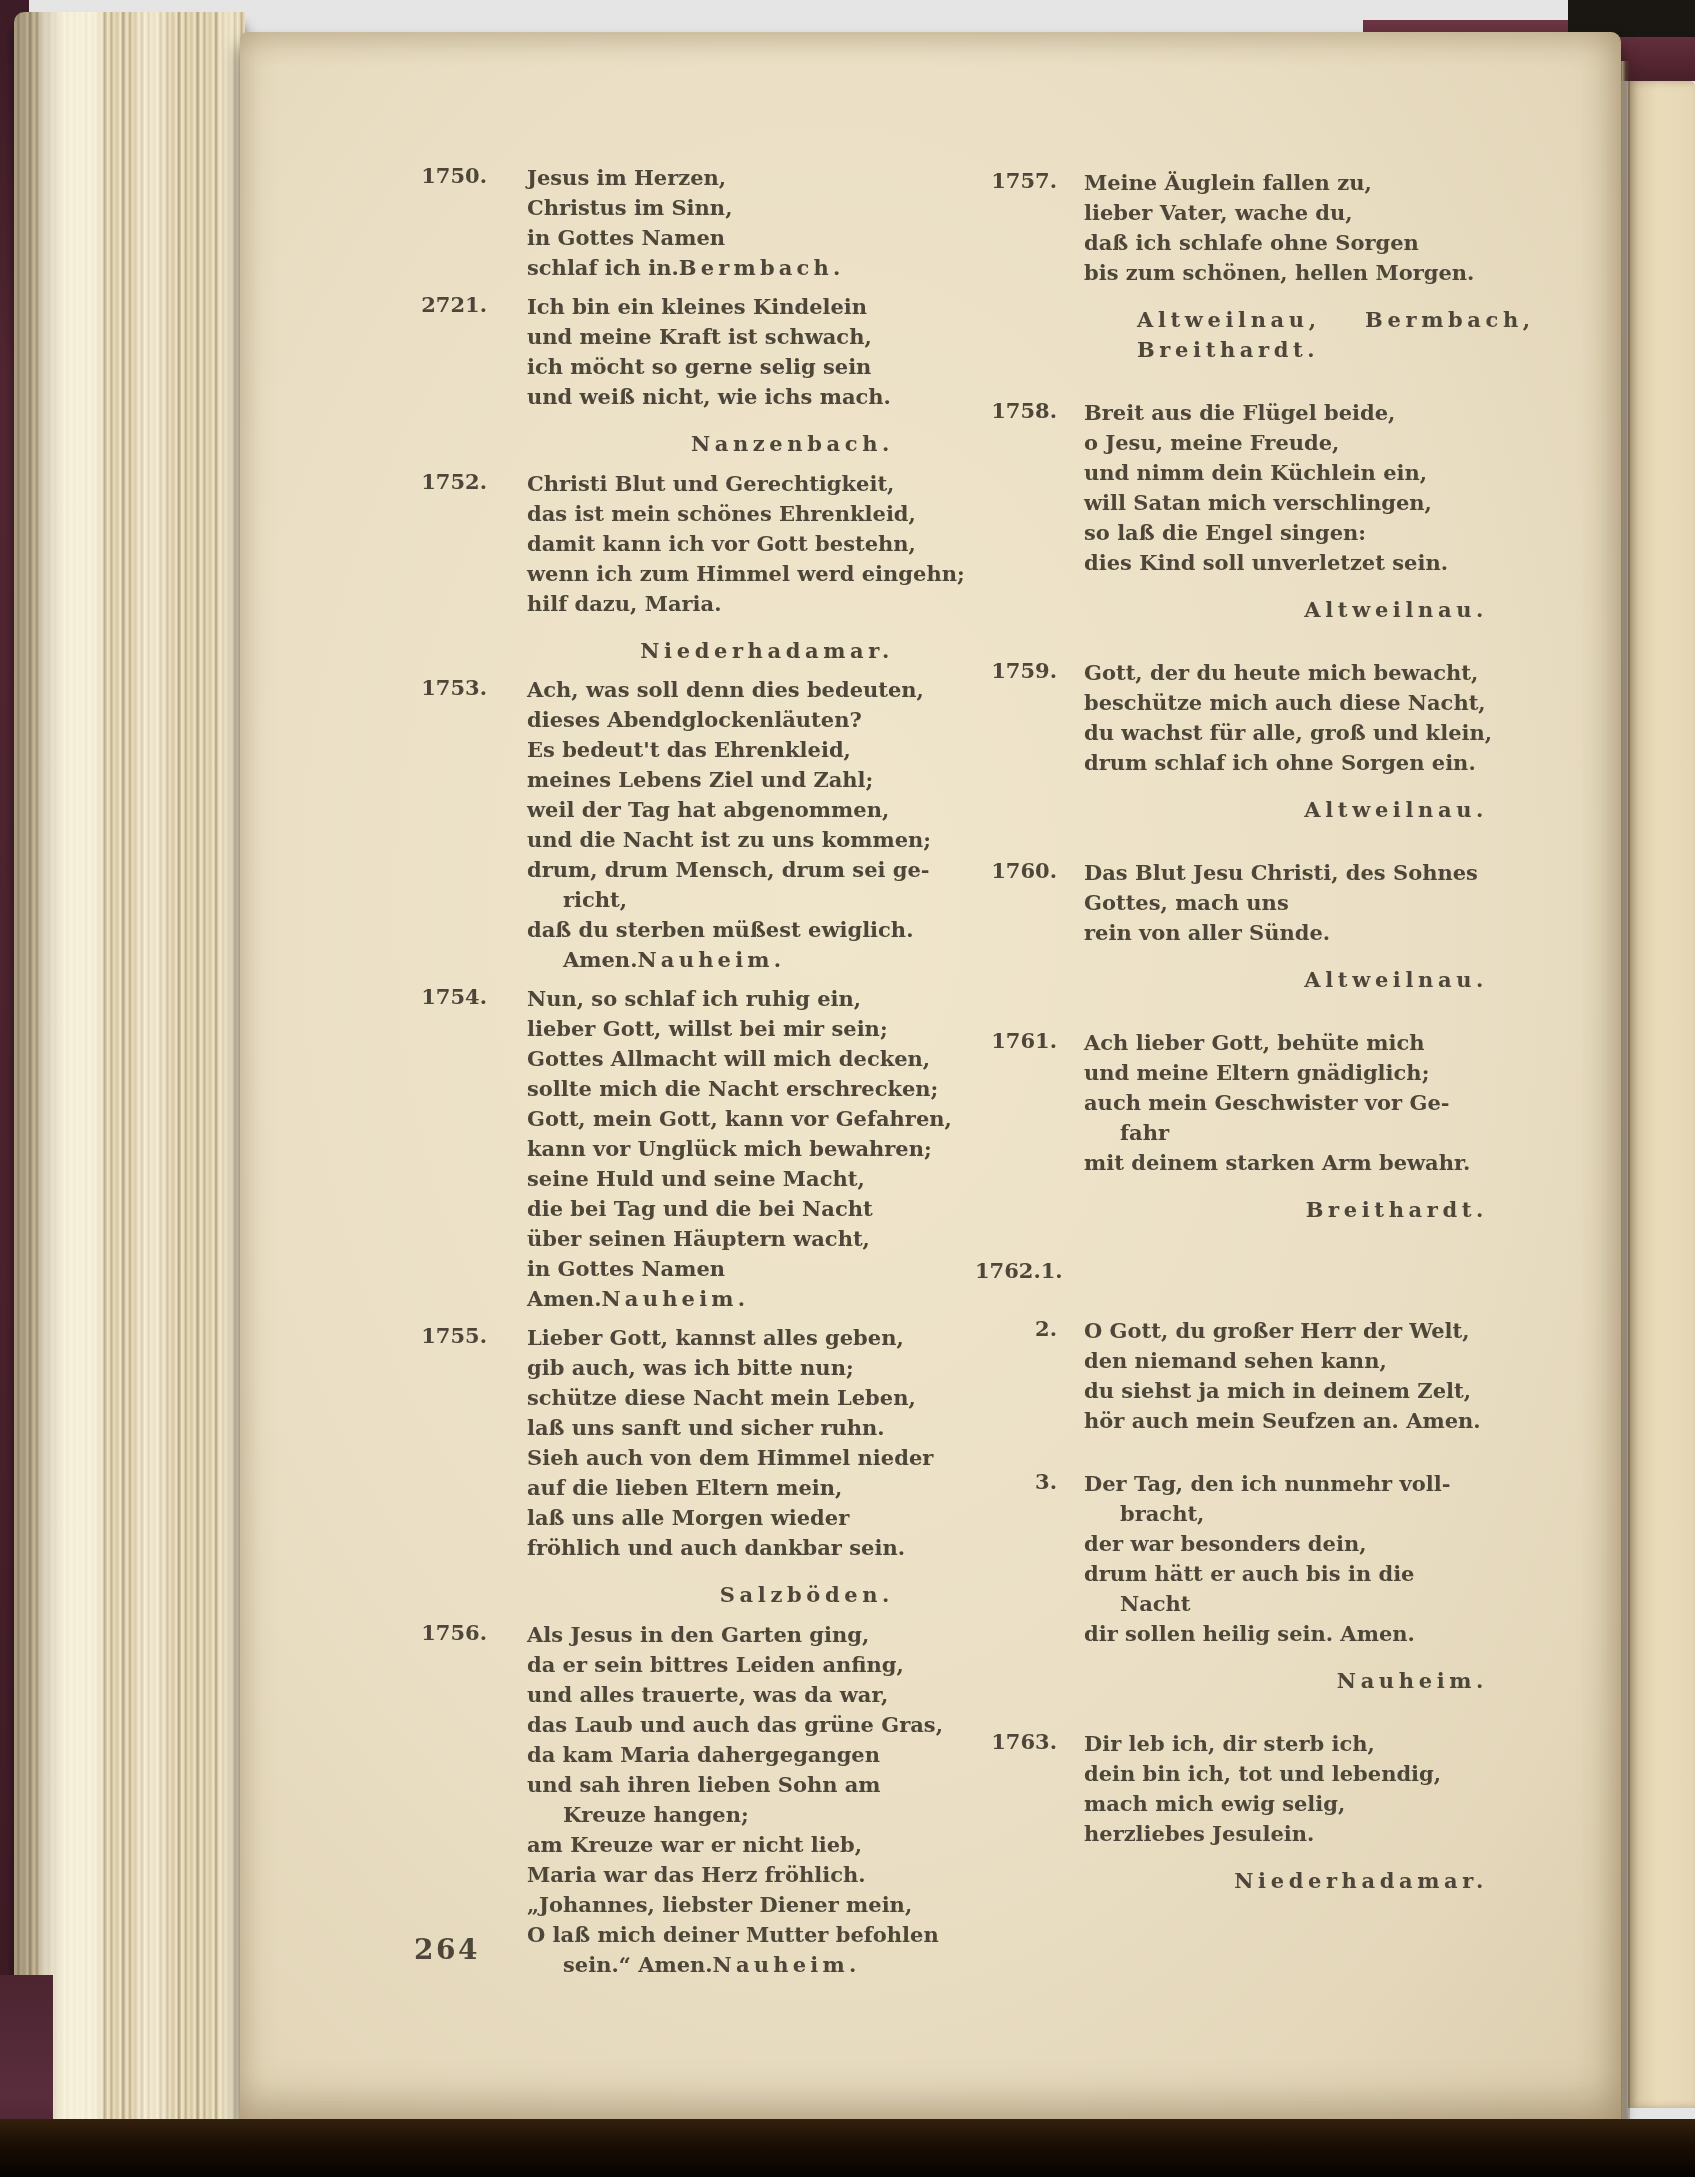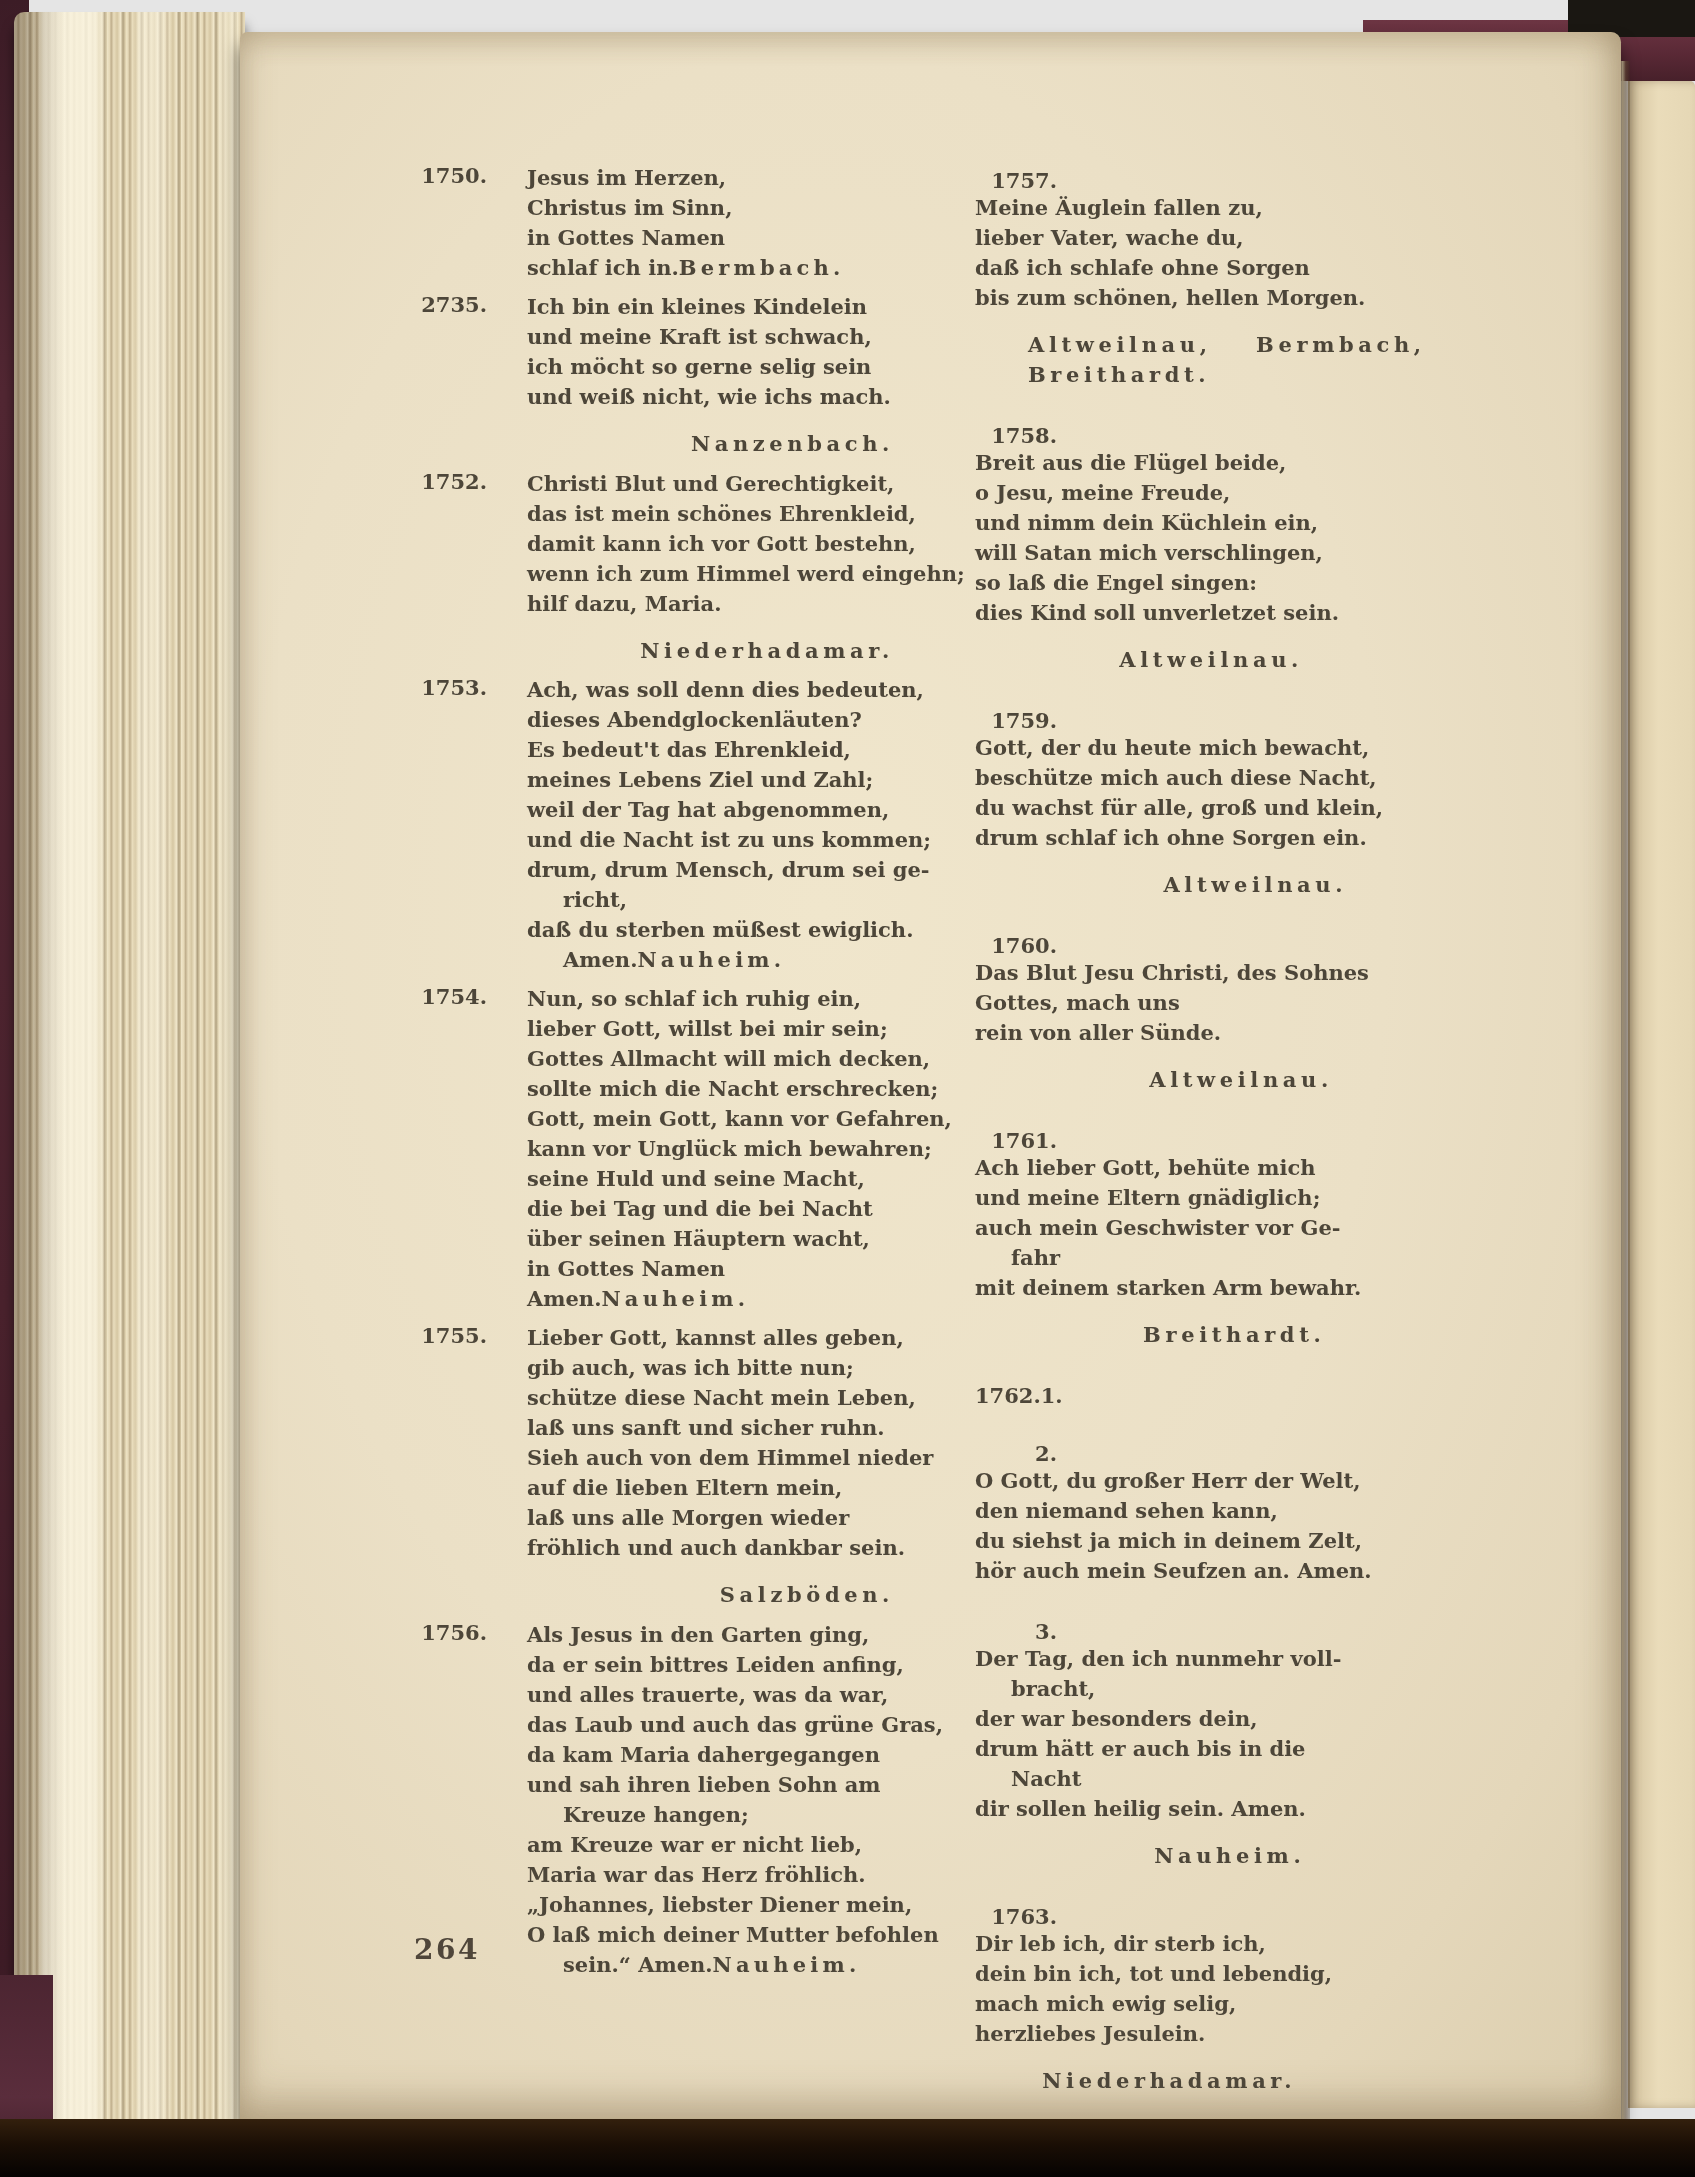--- a/index.html
+++ b/index.html
@@ -73,21 +73,21 @@
     position:absolute;left:0;top:2119px;width:1695px;height:58px;
     background:linear-gradient(180deg,#33200d 0%,#1a0e05 45%,#050302 100%);
   }
 
   
   .col{position:absolute;color:#4d4639;font-weight:700;font-size:21px;}
   #col-0{left:181px;top:131px;width:509px;}
   #col-1{left:735px;top:136px;width:549px;}
   .entry{display:flex;align-items:flex-start;}
   #col-0 .entry{margin-bottom:9.3px;}
-  #col-1 .entry{margin-bottom:33px;flex-direction:column;}
+  #col-1 .entry{margin-bottom:33px;}
   .num{flex:none;text-align:right;white-space:nowrap;}
   #col-0 .num{width:66px;margin-right:40px;}
   #col-1 .num{width:82px;margin-right:27px;}
   .body{flex:1;min-width:0;}
   .vline{white-space:nowrap;height:30px;line-height:30px;}
   .vline.indent{padding-left:36px;}
   .vline.split{display:flex;}
   .split .inline-attr{letter-spacing:.2em;padding-right:3.4px;flex:none;}
   .attr-block{text-align:right;padding-right:36px;margin-top:17px;}
   .attr-block .attr-line{letter-spacing:.22em;height:30px;line-height:30px;white-space:nowrap;}
@@ -117,21 +117,21 @@
             <div class="vline">Jesus im Herzen,</div>
             <div class="vline">Christus im Sinn,</div>
             <div class="vline">in Gottes Namen</div>
             <div class="vline split">
               <span>schlaf ich in.</span>
               <span class="inline-attr">Bermbach.</span>
             </div>
           </div>
         </div>
         <div class="entry">
-          <div class="num">2735.</div>
+          <div class="num">2721.</div>
           <div class="body">
             <div class="vline">Ich bin ein kleines Kindelein</div>
             <div class="vline">und meine Kraft ist schwach,</div>
             <div class="vline">ich möcht so gerne selig sein</div>
             <div class="vline">und weiß nicht, wie ichs mach.</div>
             <div class="attr-block">
               <div class="attr-line">Nanzenbach.</div>
             </div>
           </div>
         </div>

